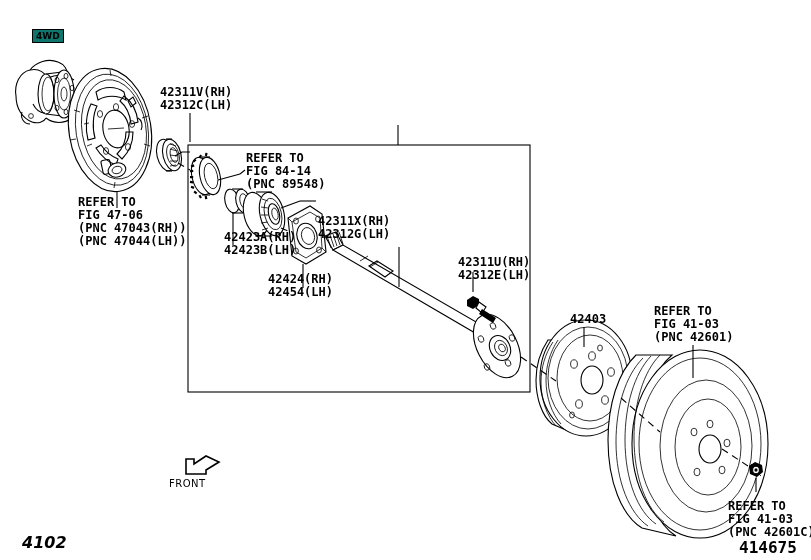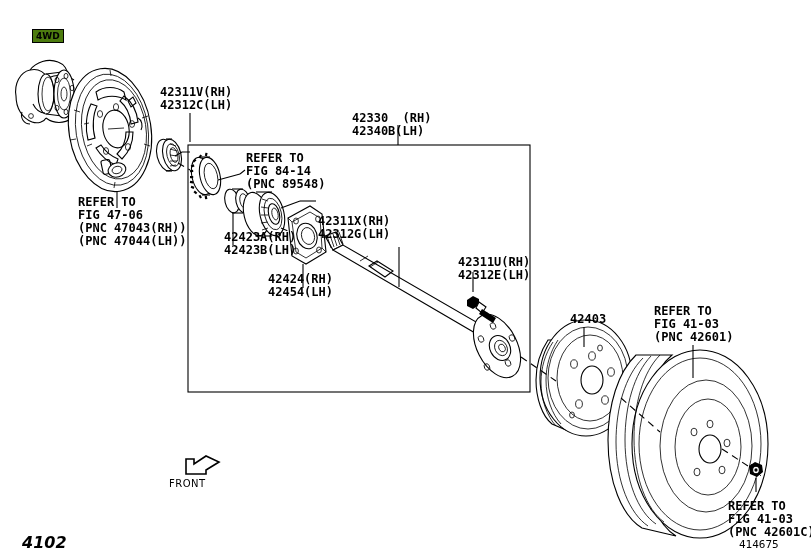--- a/index.html
+++ b/index.html
@@ -3,29 +3,29 @@
 <meta charset="utf-8">
 <title>Parts Diagram</title>
 <style>
   html,body{margin:0;padding:0;background:#ffffff;}
   body{width:811px;height:560px;overflow:hidden;
        font-family:"DejaVu Sans","Liberation Sans",sans-serif;}
   #sheet{position:relative;width:811px;height:560px;background:#fff;}
   svg.layer{position:absolute;left:0;top:0;width:811px;height:560px;}
   .lbl{position:absolute;color:#000;font-family:"DejaVu Sans Mono","Liberation Mono",monospace;
        font-size:12px;font-weight:bold;line-height:13px;white-space:pre;letter-spacing:0px;}
-  .badge{position:absolute;border:1.6px solid #000;background:#4d7c0f;
+  .badge{position:absolute;border:1.6px solid #000;background:#0f766e;
          font-family:"DejaVu Sans","Liberation Sans",sans-serif;
          font-size:9px;font-weight:bold;padding:1px 3px;line-height:10px;}
   .front-cap{position:absolute;font-family:"DejaVu Sans","Liberation Sans",sans-serif;
              font-size:10px;font-weight:normal;letter-spacing:0.5px;}
   .sheetno{position:absolute;font-family:"DejaVu Sans","Liberation Sans",sans-serif;
            font-size:16px;font-weight:bold;font-style:italic;}
   .drwno{position:absolute;font-family:"DejaVu Sans Mono","Liberation Mono",monospace;
-         font-size:11px;font-weight:normal;}
+         font-size:16px;font-weight:bold;}
 </style>
 </head>
 <body>
 
 <div id="sheet">
 
   <svg class="layer" viewBox="0 0 811 560">
     <defs>
       <style>
         .s{fill:none;stroke:#000;stroke-width:1.1;}
@@ -316,22 +316,20 @@
 (PNC 47043(RH))
 (PNC 47044(LH))</div>
 
   <div class="lbl" style="left:160px; top:86px;">42311V(RH)
 42312C(LH)</div>
 
   <div class="lbl" style="left:246px; top:152px;">REFER TO
 FIG 84-14
 (PNC 89548)</div>
 
-  <div class="lbl" style="left:352px; top:112px;">42330  (RH)
-42340B(LH)</div>
 
   <div class="lbl" style="left:318px; top:191px;margin-top:24px;">42311X(RH)
 42312G(LH)</div>
 
   <div class="lbl" style="left:216px; top:231px;margin-left:8px;">42423A(RH)
 42423B(LH)</div>
 
   <div class="lbl" style="left:268px; top:273px;">42424(RH)
 42454(LH)</div>
 

